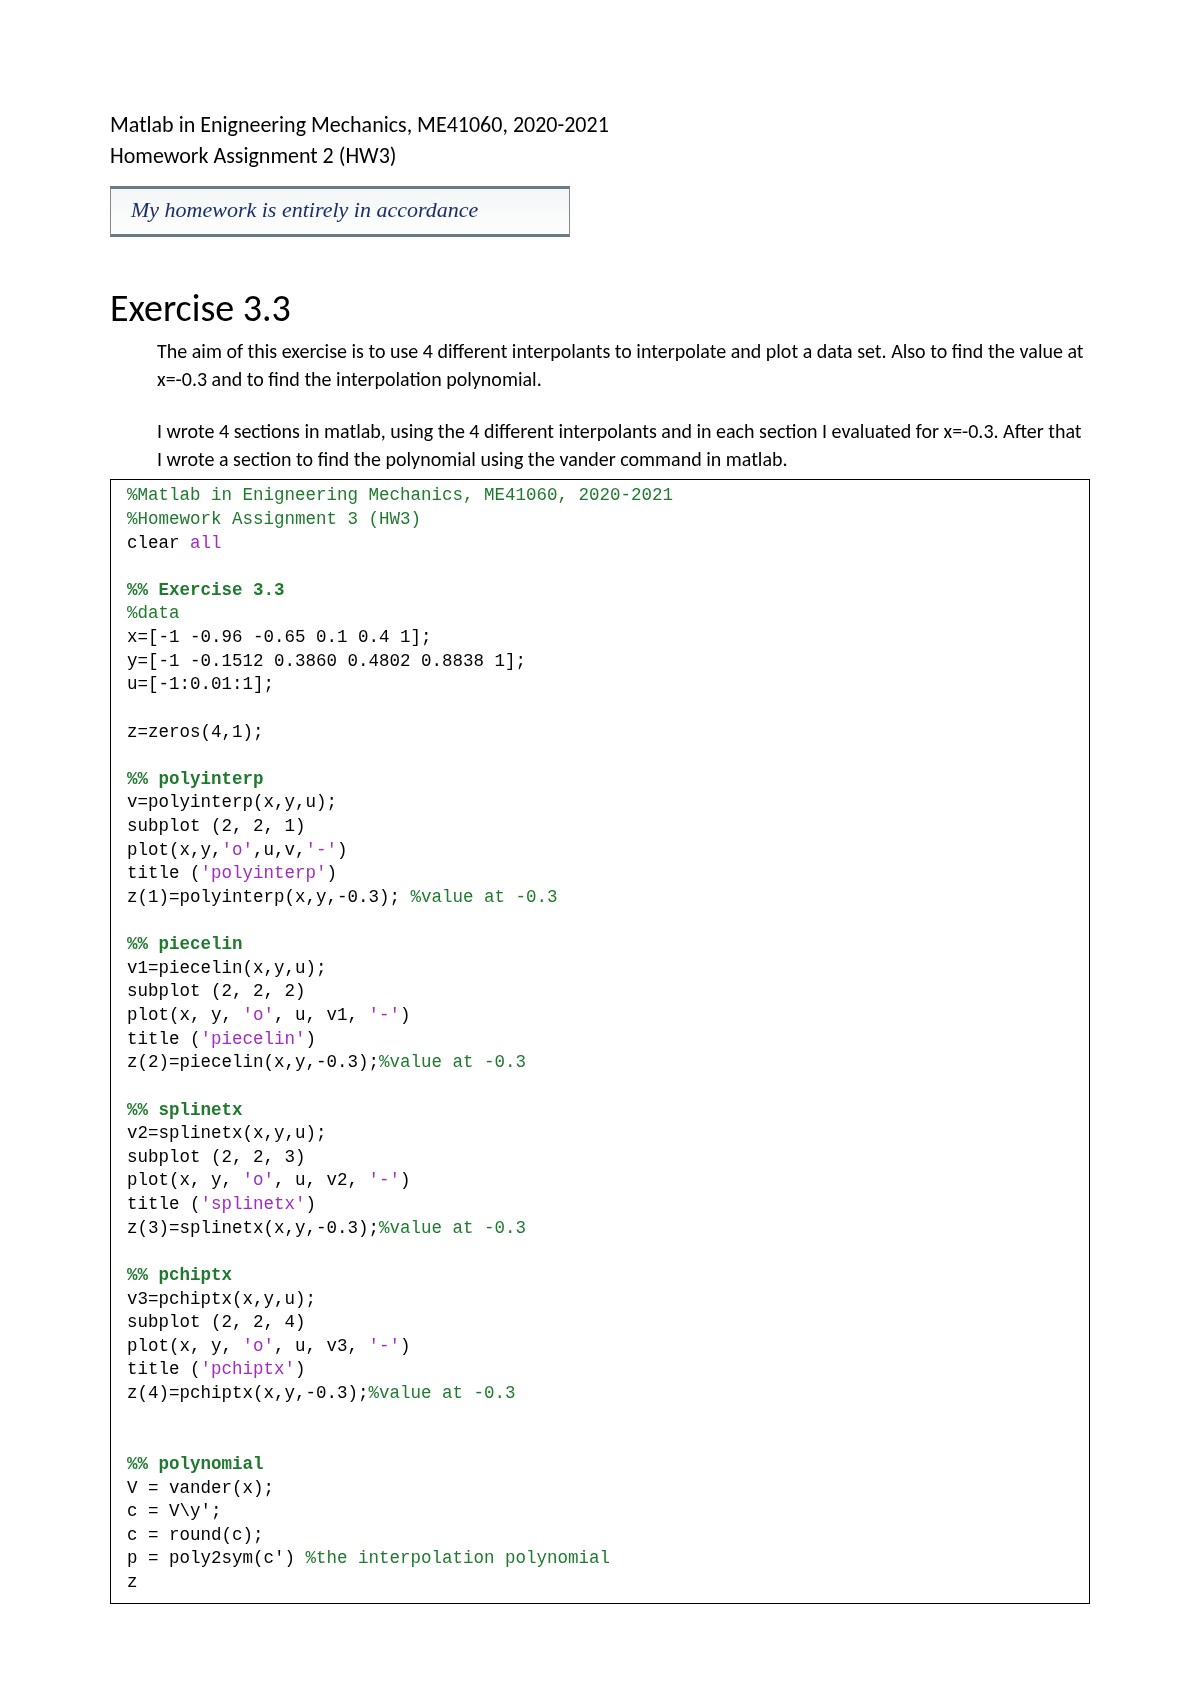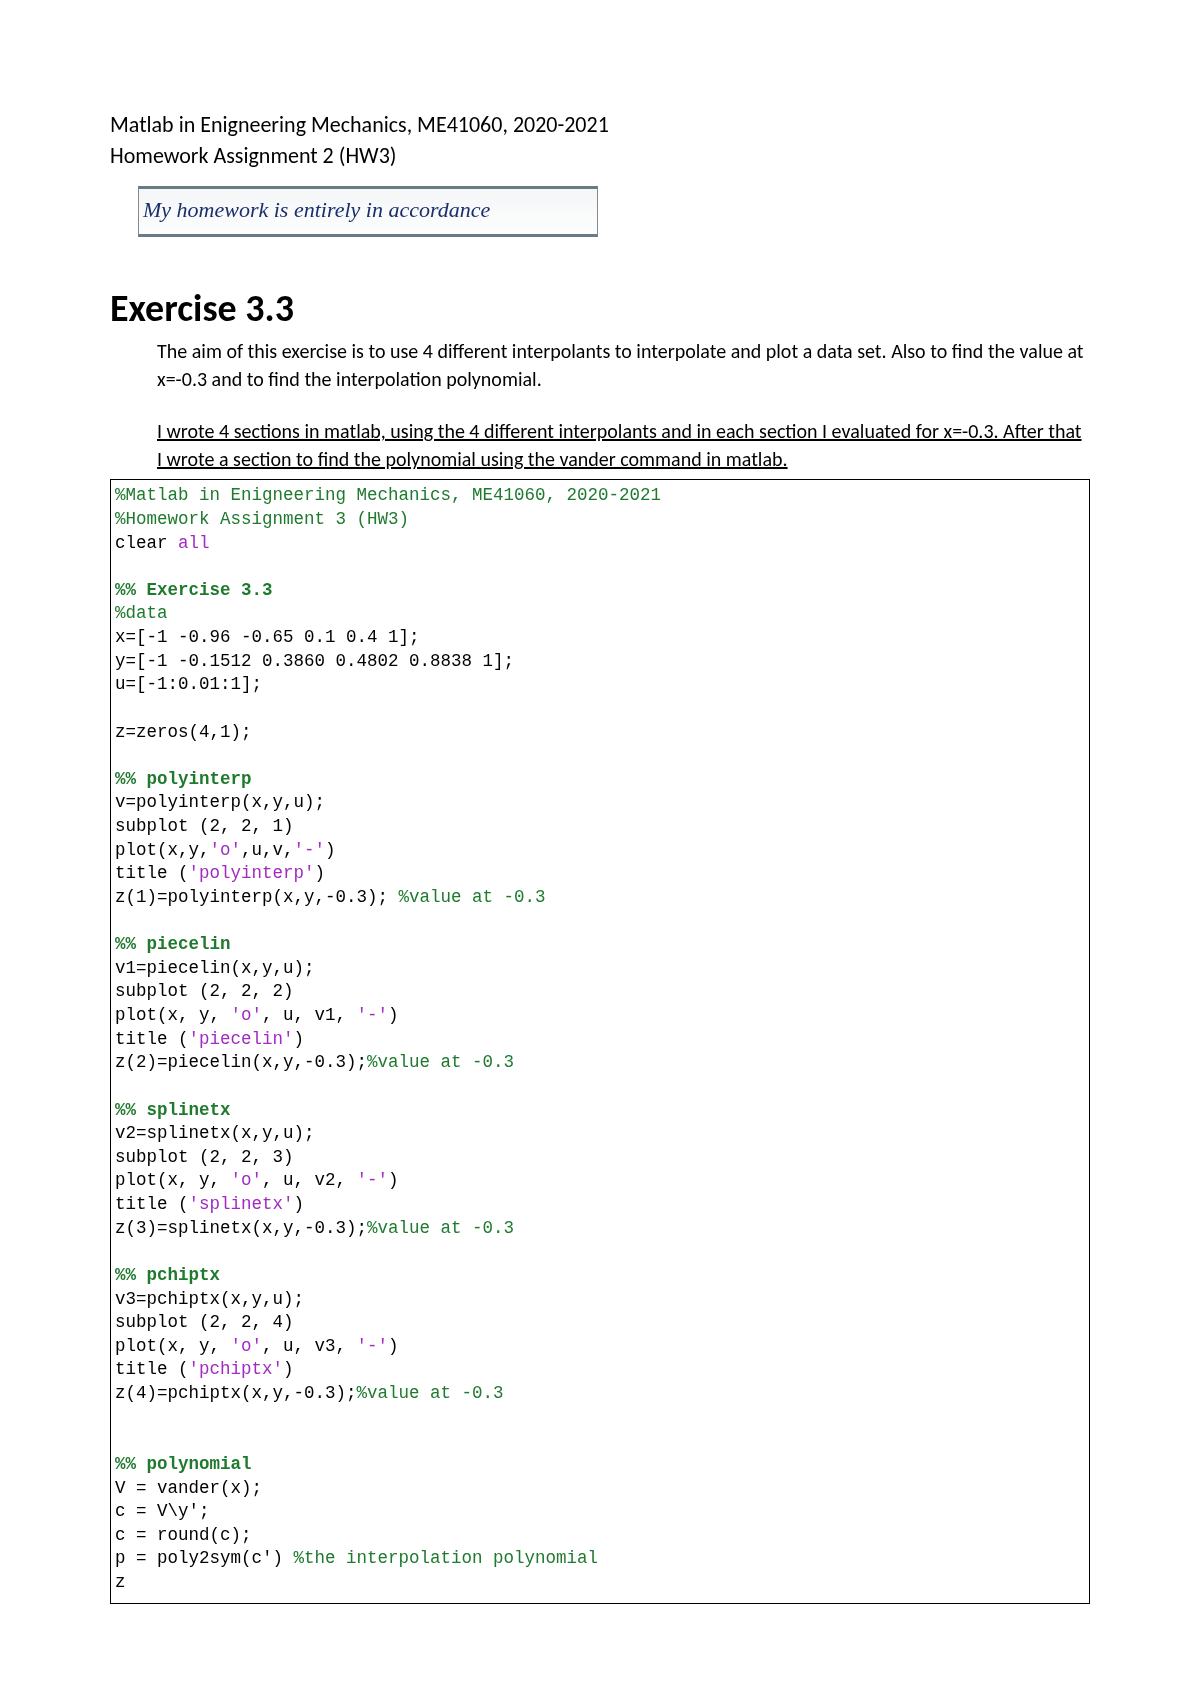--- a/index.html
+++ b/index.html
@@ -19,48 +19,46 @@
       font-weight: normal;
       font-size: 22px;
       line-height: 1.4;
     }
     .handwritten-box {
       margin-top: 14px;
       border: 1px solid #888;
       border-top: 3px solid #6a7b86;
       border-bottom: 3px solid #6a7b86;
       width: 460px;
-      padding: 6px 10px 10px 4px;
+      padding: 6px 10px 10px 20px;
       background: linear-gradient(to bottom, #f4f6f7 0%, #fdfdfd 100%);
       font-family: "Brush Script MT", "Comic Sans MS", cursive;
       color: #1a2e6b;
       font-size: 22px;
       line-height: 1.35;
       font-style: italic;
-      margin-left: 28px;
     }
     h1.exercise-title {
       margin-top: 48px;
       font-size: 38px;
-      font-weight: bold;
+      font-weight: normal;
     }
     p.body-text {
       font-size: 20px;
       line-height: 1.4;
       margin-top: 6px;
       margin-left: 47px;
     }
     p.body-text.spacer {
       margin-top: 24px;
-      text-decoration: underline;
     }
     .code-box {
       margin-top: 6px;
       border: 1px solid #000;
-      padding: 4px 8px 8px 4px;
+      padding: 4px 8px 8px 16px;
       font-family: "Courier New", Courier, monospace;
       font-size: 17.5px;
       line-height: 1.35;
       white-space: pre;
     }
     .c-comment { color: #1f7a2e; }
     .c-string  { color: #a22bc2; }
     .c-section { color: #1f7a2e; font-weight: bold; }
   </style>
 </head>

